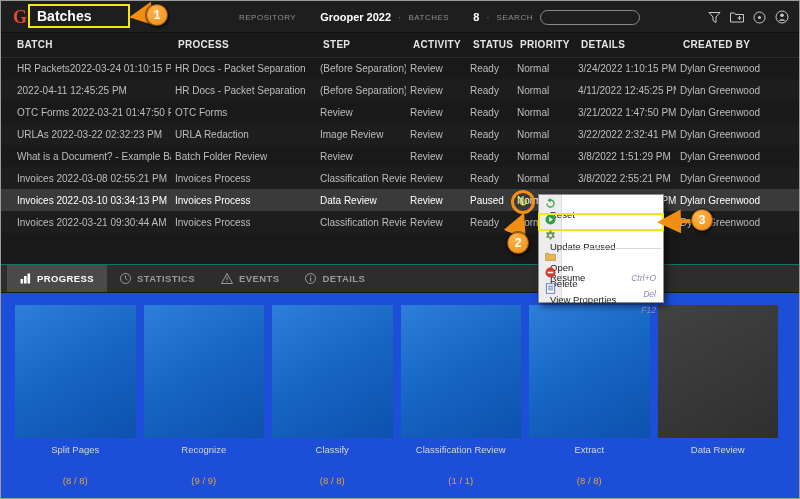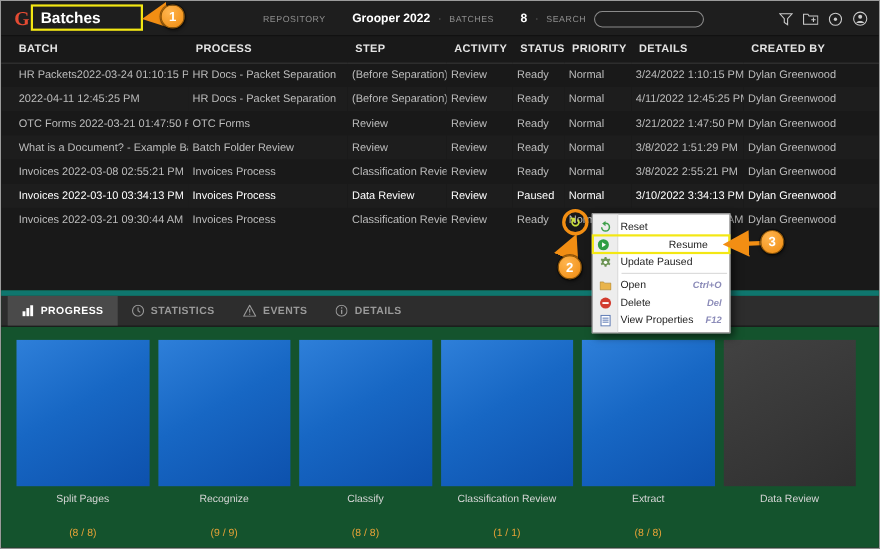--- a/index.html
+++ b/index.html
@@ -25,43 +25,43 @@
   .table-area { position: absolute; top: 32px; left: 0; right: 0; height: 231px; background: #191919; }
   table.batches { width: 100%; border-collapse: collapse; table-layout: fixed; }
   th { text-align: left; font-size: 10px; color: #e4e4e4; font-weight: bold; height: 24px; padding: 0 7px;
        letter-spacing: .3px; border-bottom: 1px solid #2e2e2e; white-space: nowrap; overflow: hidden; }
   td { font-size: 10px; color: #bdbdbd; height: 22px; padding: 0 4px; white-space: nowrap; overflow: hidden; }
   th:first-child, td:first-child { padding-left: 16px; }
   tbody tr:nth-child(even) td { background: #1d1d1d; }
   tr.selected td, tbody tr.selected:nth-child(odd) td { background: #3a3a3a; color: #fff; }
 
   
-  .bottom { position: absolute; top: 263px; left: 0; right: 0; bottom: 0; background: #14532d; border-top: 5px solid #0f766e; }
+  .bottom { position: absolute; top: 263px; left: 0; right: 0; bottom: 0; background: #1d4ed8; border-top: 1px solid #0f766e; }
   .tabs { display: flex; height: 28px; background: #2d2d2d; border-bottom: 1px solid #161616; padding-left: 6px; }
   .tab { display: flex; align-items: center; gap: 6px; padding: 0 13px; font-size: 9.5px; font-weight: bold;
          color: #9a9a9a; letter-spacing: .4px; cursor: default; }
   .tab.selected { background: #4a4a4a; color: #fff; }
   .tab svg { display: block; }
   .cards { position: absolute; left: 0; right: 7px; top: 40px; display: flex; gap: 8px; padding: 0 14px; }
   .card { flex: 1; min-width: 0; }
   .thumb { height: 133px; }
   .thumb.complete { background: linear-gradient(150deg, #2e7fd9 0%, #1767c4 45%, #0d51ad 100%); }
   .thumb.pending { background: linear-gradient(150deg, #424242, #2f2f2f); }
   .card-label { margin-top: 6px; text-align: center; font-size: 9.5px; color: #d6d6d6; white-space: nowrap; overflow: hidden; }
   .card-count { text-align: center; font-size: 9.5px; color: #e5a237; margin-top: 20px; }
 
   
   .context-menu { position: absolute; left: 537px; top: 193px; width: 126px; background: #fff; border: 1px solid #8f8f8f;
                   box-shadow: 3px 3px 7px rgba(0,0,0,.55); padding: 3px 0; z-index: 5; }
   .context-menu::before { content: ""; position: absolute; left: 0; top: 0; bottom: 0; width: 22px; background: #ededed; border-right: 1px solid #dcdcdc; }
-  .menu-item { position: relative; display: flex; align-items: center; height: 16px; padding: 0 7px 0 4px; }
+  .menu-item { position: relative; display: flex; align-items: flex-start; height: 16px; padding: 0 7px 0 4px; flex-direction: column; }
   .menu-item.highlighted { outline: 2px solid #f3e713; outline-offset: -1px; gap: 47px; }
   .mi-icon { width: 14px; display: flex; justify-content: center; }
   .mi-label { margin-left: 7px; font-size: 9.5px; color: #222; }
-  .mi-shortcut { margin-left: auto; font-size: 8.5px; font-style: italic; color: #8b8bb8; font-weight: bold; }
+  .mi-shortcut { margin-left: auto; font-size: 8.5px; font-style: italic; color: #8b8bb8; }
   .menu-sep { position: relative; height: 1px; background: #d9d9d9; margin: 2px 2px 2px 26px; }
 
   
   .badge { position: absolute; width: 22px; height: 22px; border-radius: 50%;
            background: radial-gradient(circle at 35% 30%, #ffb54f, #ee8a0e); border: 1px solid #8a5408;
            color: #fff; font-weight: bold; font-size: 12px; display: flex; align-items: center; justify-content: center;
            z-index: 9; box-shadow: 0 0 0 1px rgba(0,0,0,.4), 1px 2px 3px rgba(0,0,0,.5); }
   #badge-1 { left: 145px; top: 3px; }
   #badge-2 { left: 506px; top: 231px; }
   #badge-3 { left: 690px; top: 208px; }
@@ -167,20 +167,30 @@
             <td>OTC Forms 2022-03-21 01:47:50 PM</td>
             <td>OTC Forms</td>
             <td>Review</td>
             <td>Review</td>
             <td>Ready</td>
             <td>Normal</td>
             <td>3/21/2022 1:47:50 PM</td>
             <td>Dylan Greenwood</td>
           </tr>
           <tr>
+            <td>URLAs 2022-03-22 02:32:23 PM</td>
+            <td>URLA Redaction</td>
+            <td>Image Review</td>
+            <td>Review</td>
+            <td>Ready</td>
+            <td>Normal</td>
+            <td>3/22/2022 2:32:41 PM</td>
+            <td>Dylan Greenwood</td>
+          </tr>
+          <tr>
             <td>What is a Document? - Example Batch</td>
             <td>Batch Folder Review</td>
             <td>Review</td>
             <td>Review</td>
             <td>Ready</td>
             <td>Normal</td>
             <td>3/8/2022 1:51:29 PM</td>
             <td>Dylan Greenwood</td>
           </tr>
           <tr>

